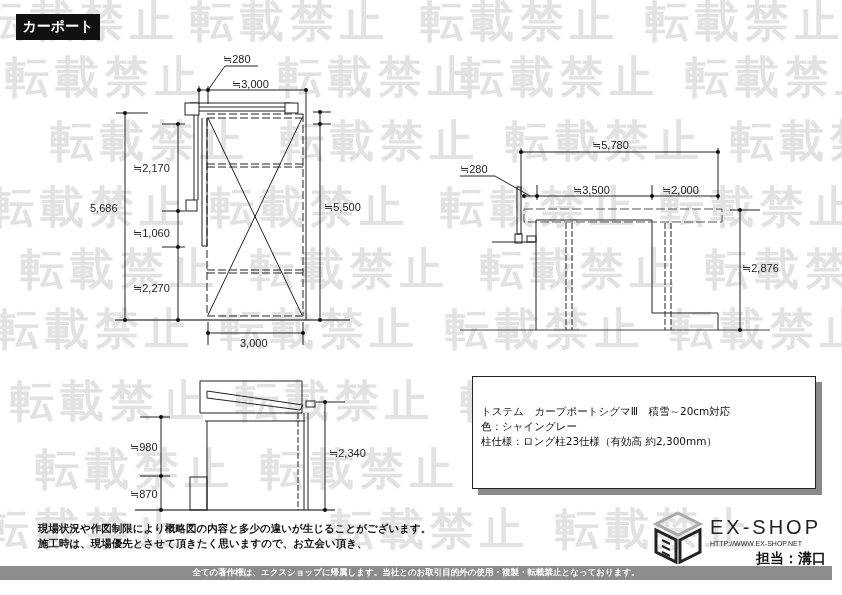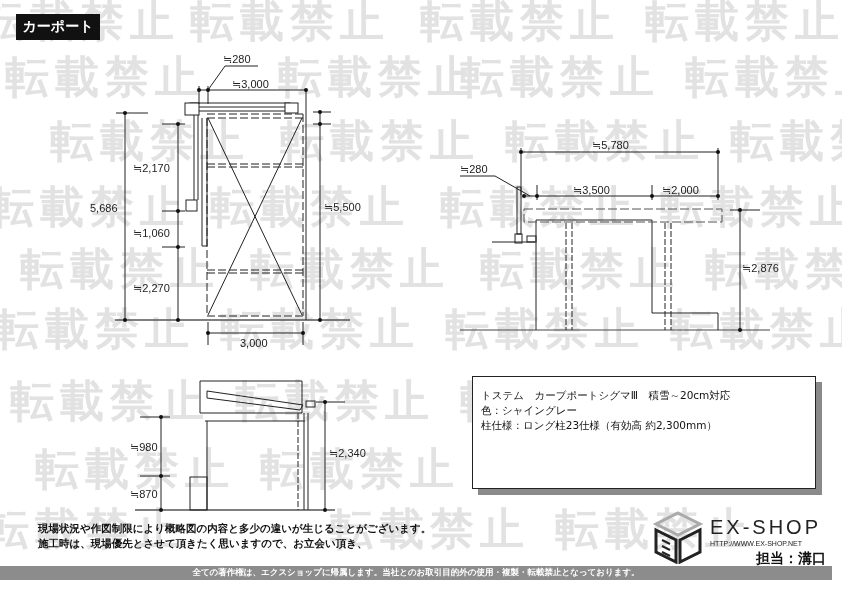--- a/index.html
+++ b/index.html
@@ -1,21 +1,21 @@
 <!DOCTYPE html>
 <html><head>
 <meta charset="utf-8">
 <style>
   html, body { margin:0; padding:0; background:#fff; }
   body { width:842px; height:595px; position:relative; overflow:hidden; font-family:"DejaVu Sans", sans-serif; color:#111; }
   .wm { position:absolute; font-family:"DejaVu Sans", sans-serif; font-weight:bold; font-size:44px; color:#e2e2e2; letter-spacing:6px; white-space:nowrap; z-index:0; user-select:none; }
   .title-badge { position:absolute; left:16px; top:14px; width:84px; height:26px; background:#111; color:#fff; font-size:14px; font-weight:bold; display:flex; align-items:center; justify-content:center; z-index:3; }
   svg.drawing { position:absolute; left:0; top:0; width:842px; height:595px; z-index:2; }
   svg text { font-family:"Liberation Sans", sans-serif; font-size:11px; fill:#222; }
-  .spec { position:absolute; left:472px; top:376px; width:344px; height:113px; border:1.5px solid #222; background:#fff; z-index:3; box-shadow:6px 6px 0 #8a8a8a; padding:11px 0 0 8px; box-sizing:border-box; font-size:10.5px; line-height:15px; }
+  .spec { position:absolute; left:472px; top:376px; width:344px; height:113px; border:1.5px solid #222; background:#fff; z-index:3; box-shadow:6px 6px 0 #8a8a8a; padding:27px 0 0 8px; box-sizing:border-box; font-size:10.5px; line-height:15px; }
   .spec div { white-space:nowrap; }
   .note { position:absolute; left:18px; top:521px; font-size:10.5px; font-weight:bold; line-height:14.5px; z-index:3;margin-left:20px; }
   .note div { white-space:nowrap; }
   .footer-bar { position:absolute; left:0; top:566px; width:832px; height:14px; background:#8c8c8c; color:#fff; font-size:8.5px; font-weight:bold; display:flex; align-items:center; justify-content:center; z-index:3; }
   .logo { position:absolute; left:652px; top:510px; width:180px; height:56px; z-index:3; }
   .logo-text { position:absolute; left:58px; top:6px; font-family:"Liberation Sans", sans-serif; font-size:20px; letter-spacing:3px; color:#222; }
   .logo-url { position:absolute; left:58px; top:30px; font-family:"Liberation Sans", sans-serif; font-size:7px; color:#222; }
   .logo-person { position:absolute; right:6px; top:40px; font-size:14px; font-weight:bold; color:#111; }
 </style>
 </head>

